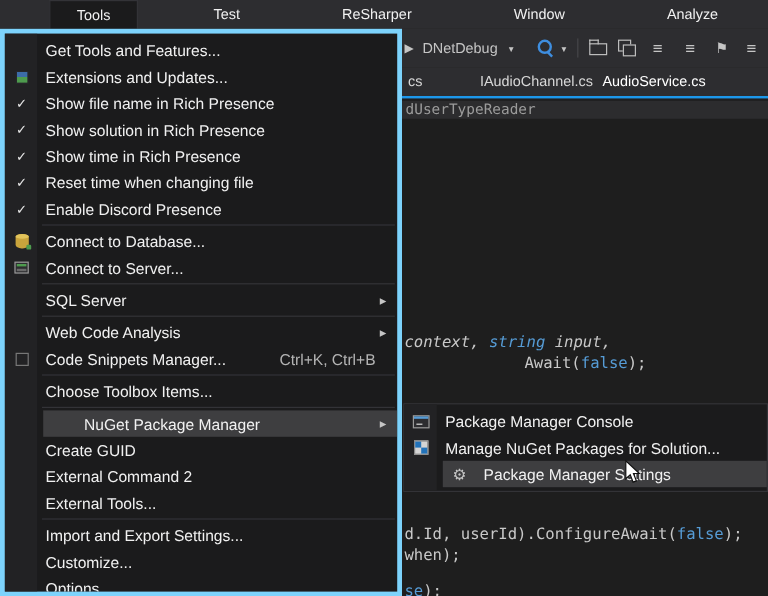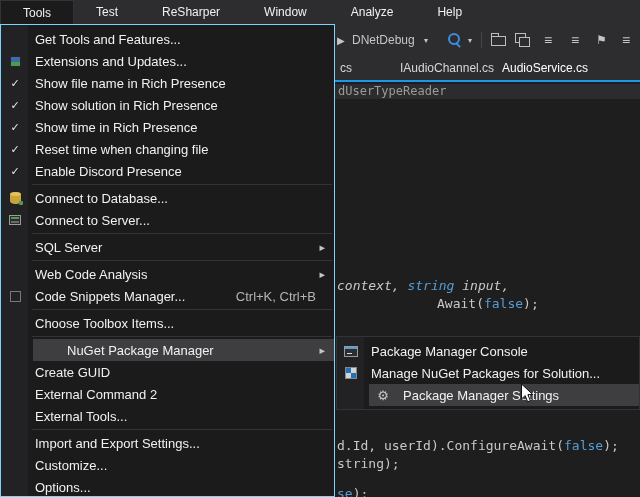--- a/index.html
+++ b/index.html
@@ -2,21 +2,21 @@
 <html><head>
 <meta charset="utf-8">
 <style>
   * { margin:0; padding:0; box-sizing:border-box; }
   html,body { width:640px; height:497px; background:#1e1e1e; font-family:"Liberation Sans",sans-serif; }
   .screen { position:relative; width:640px; height:497px; overflow:hidden; background:#1e1e1e; }
 
   
   .menubar { position:absolute; top:0; left:0; right:0; height:24px; background:#2d2d30;
              display:flex; align-items:stretch; color:#f1f1f1; font-size:12px; z-index:10; }
-  .mb-item { padding:0 22px; display:flex; align-items:center; cursor:default; }
+  .mb-item { padding:0 22px; display:flex; align-items:center; cursor:default;margin-left:41px; }
   .mb-item.open { background:#1b1b1c; border:1px solid #333337; border-bottom:none; }
 
   
   .toolbar { position:absolute; top:24px; left:0; right:0; height:32px; background:#2d2d30; z-index:1; }
   .toolbar > span { position:absolute; top:0; height:32px; display:flex; align-items:center; color:#c5c5c5; }
   .tb-play   { left:337px; color:#57a64a; font-size:10px; }
   .tb-profile{ left:352px; color:#f1f1f1; font-size:12px; }
   .tb-caret  { font-size:8px; color:#d0d0d0; }
   .tb-search { left:447px; width:16px; }
   .tb-search::before { content:""; position:absolute; left:1px; top:9px; width:8px; height:8px;
@@ -43,21 +43,21 @@
   
   .breadband { position:absolute; top:84px; left:0; right:0; height:15px; background:#2c2c2e; z-index:1; }
   .bb-text { position:absolute; left:338px; top:0; line-height:15px;
              font:12px "DejaVu Sans Mono",monospace; color:#9b9b9b; }
   .code { position:absolute; inset:0; z-index:0; }
   .cl { position:absolute; font:13px "DejaVu Sans Mono",monospace; color:#c8c8c8; white-space:pre; }
   .kw { color:#569cd6; }
 
   
   .dropdown { position:absolute; top:24px; left:0; width:335px; height:473px; background:#1b1b1c;
-              border:1px solid #7dd3fc; padding-top:3px; color:#f1f1f1; font-size:13px;
+              border:4px solid #7dd3fc; padding-top:3px; color:#f1f1f1; font-size:13px;
               z-index:20; overflow:hidden; }
   .dropdown::before { content:""; position:absolute; left:0; top:0; bottom:0; width:27px; background:#222224; }
   .submenu { position:absolute; top:336px; left:336px; width:304px; background:#1b1b1c;
              border:1px solid #333337; padding:3px 0; color:#f1f1f1; font-size:13px; z-index:30; }
   .submenu::before { content:""; position:absolute; left:0; top:0; bottom:0; width:27px; background:#222224; }
 
   .mi { position:relative; height:22px; display:flex; align-items:center; cursor:default; }
   .mi.hl { background:#3e3e40;margin-left:32px; }
   .gut { width:28px; flex:none; height:100%; display:flex; align-items:center; justify-content:center; }
   .lbl { padding-left:6px; white-space:nowrap; }
@@ -88,21 +88,21 @@
 </style>
 </head>
 <body>
 
 <div class="screen">
 
   <div class="code">
     <div class="cl" style="top:278px;left:337px;font-style:italic;"><span>context, </span><span class="kw">string</span><span> input,</span></div>
     <div class="cl" style="top:296px;left:437px;"><span>Await(</span><span class="kw">false</span><span>);</span></div>
     <div class="cl" style="top:438px;left:337px;"><span>d.Id, userId).ConfigureAwait(</span><span class="kw">false</span><span>);</span></div>
-    <div class="cl" style="top:456px;left:337px;"><span>string);</span></div>
+    <div class="cl" style="top:456px;left:337px;"><span>when);</span></div>
     <div class="cl" style="top:486px;left:337px;"><span class="kw">se</span><span>);</span></div>
   </div>
 
   <div class="toolbar">
     <span class="tb-play">▶</span>
     <span class="tb-profile">DNetDebug</span>
     <span class="tb-caret" style="left:424px;">▾</span>
     <span class="tb-search"></span>
     <span class="tb-caret" style="left:468px;">▾</span>
     <span class="tb-sep"></span>

